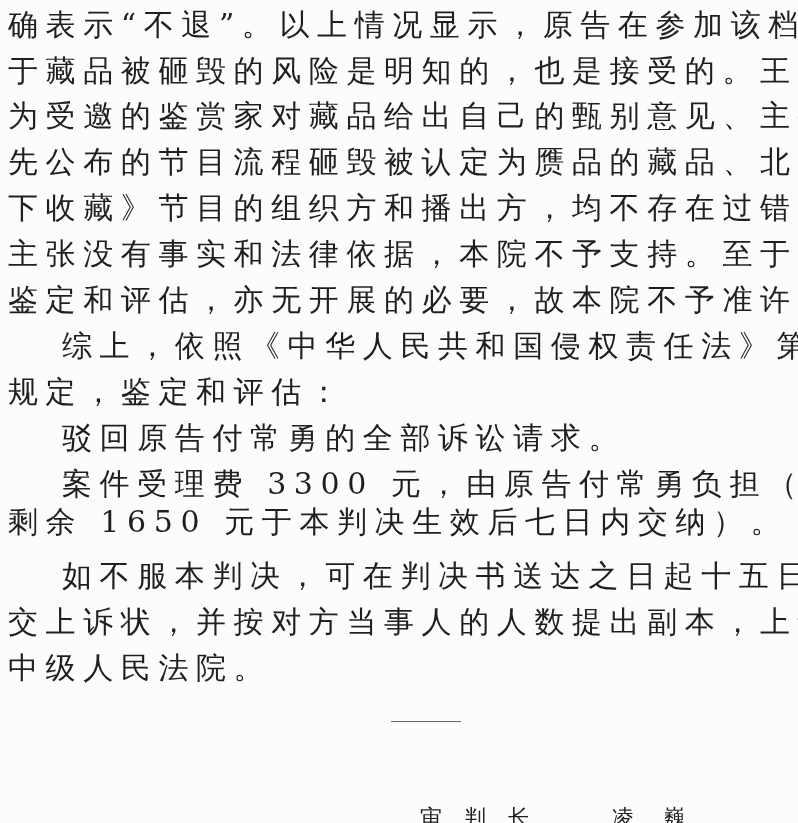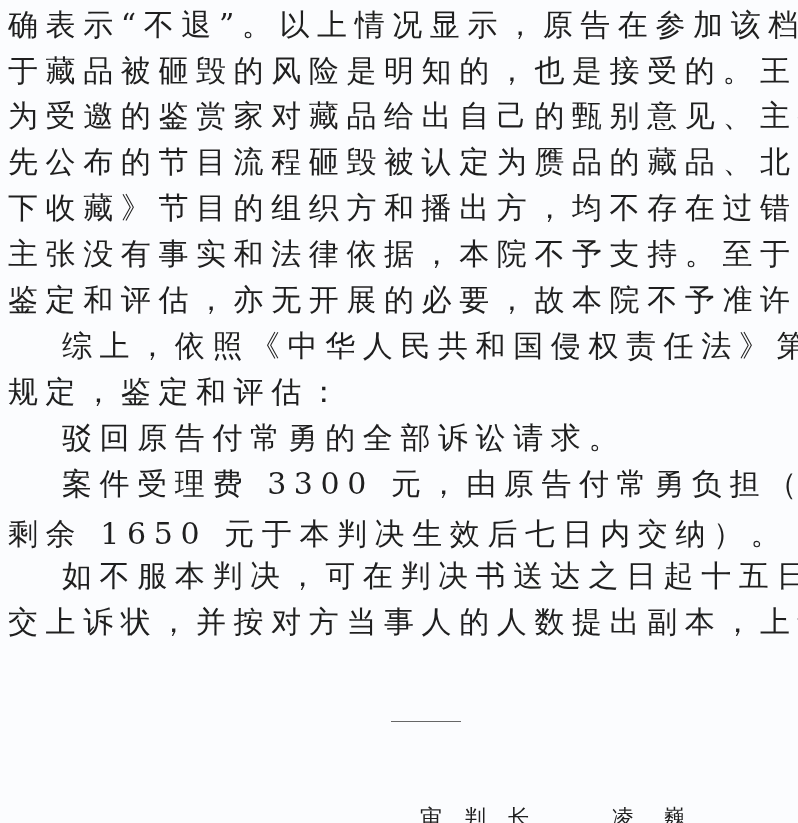--- a/index.html
+++ b/index.html
@@ -65,23 +65,24 @@
   <div class="line" style="top:185px">下收藏》节目的组织方和播出方，均不存在过错。因此，原告的</div>
   <div class="line" style="top:231px">主张没有事实和法律依据，本院不予支持。至于原告申请的各项</div>
   <div class="line" style="top:277px">鉴定和评估，亦无开展的必要，故本院不予准许。</div>
 
   <div class="line indent" style="top:323px">综上，依照《中华人民共和国侵权责任法》第六条第一款的</div>
   <div class="line" style="top:369px">规定，鉴定和评估：</div>
 
   <div class="line indent" style="top:415px">驳回原告付常勇的全部诉讼请求。</div>
 
   <div class="line indent" style="top:461px">案件受理费 3300 元，由原告付常勇负担（已交纳 1650 元，</div>
-  <div class="line" style="top:511px">剩余 1650 元于本判决生效后七日内交纳）。</div>
+  <div class="line" style="top:499px">剩余 1650 元于本判决生效后七日内交纳）。</div>
 
   <div class="line indent" style="top:553px">如不服本判决，可在判决书送达之日起十五日内，向本院递</div>
   <div class="line" style="top:599px">交上诉状，并按对方当事人的人数提出副本，上诉于北京市第三</div>
+  <div class="line" style="top:645px">中级人民法院。</div>
 
   <div class="rule"></div>
 
   <div class="sig sig-title">审判长</div>
   <div class="sig sig-name">凌巍</div>
 
 </div>
 
 </body></html>

